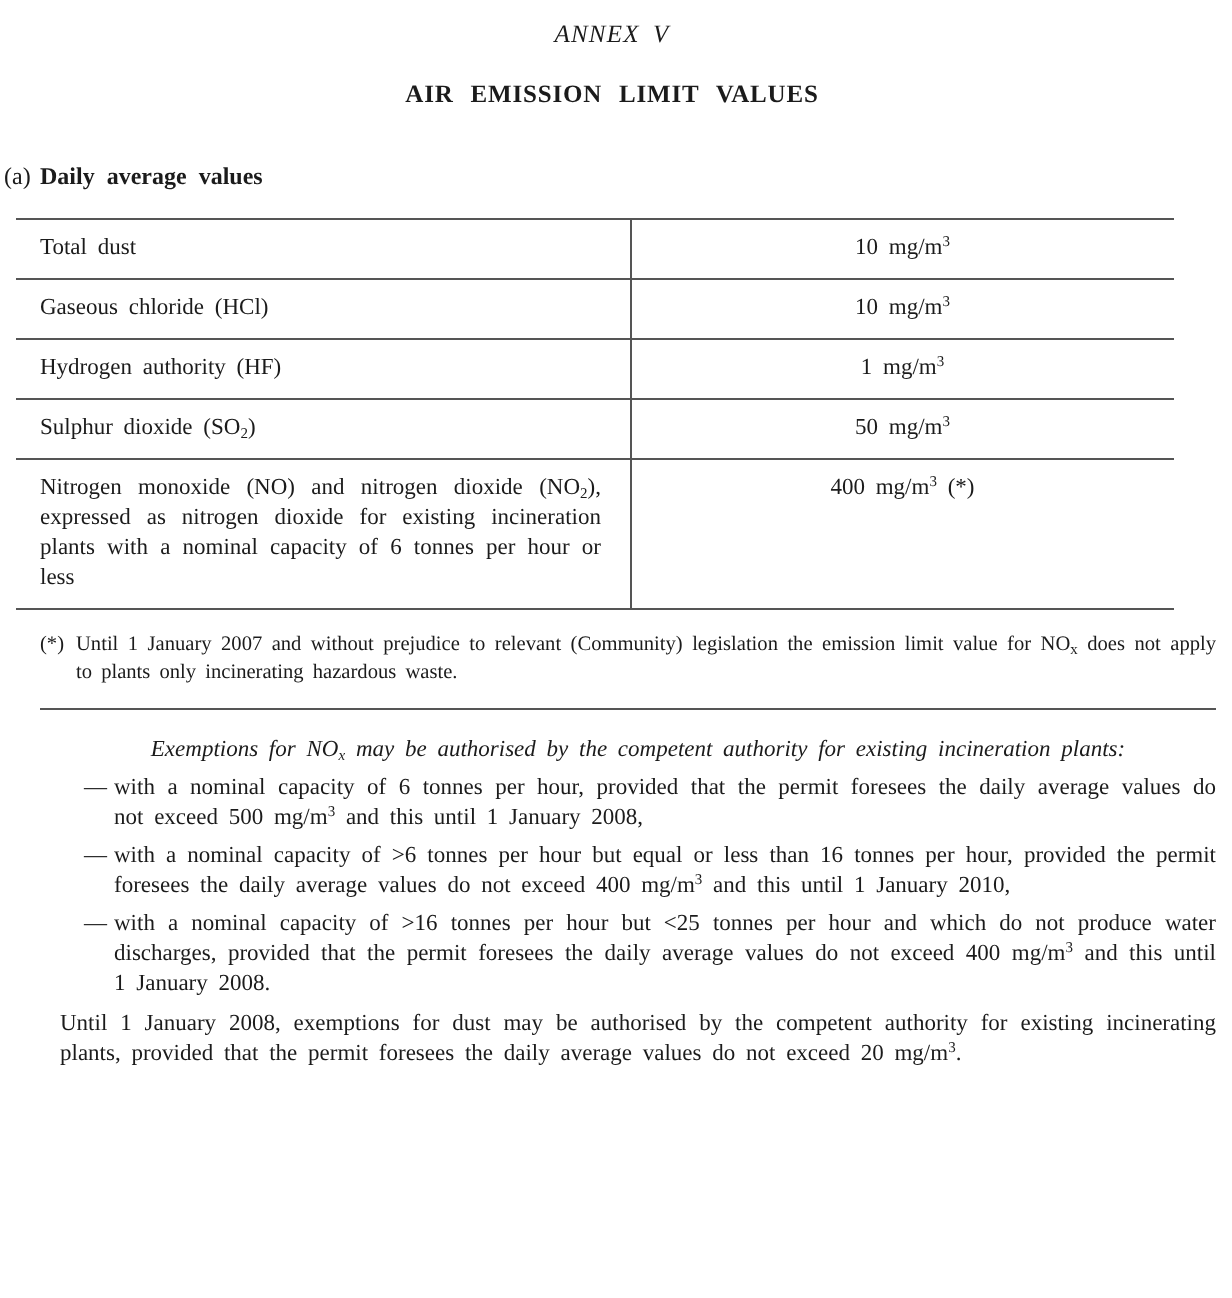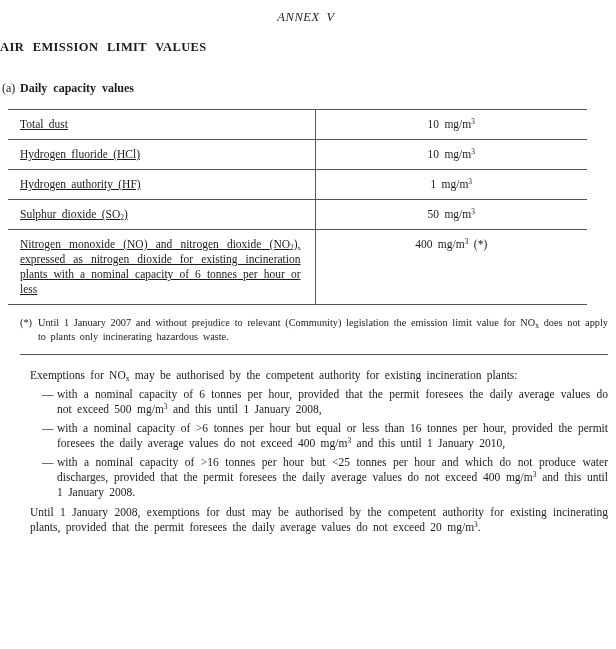--- a/index.html
+++ b/index.html
@@ -15,20 +15,21 @@
   .annex-title {
     margin-top: 10px;
     text-align: center;
     font-style: italic;
     font-size: 12.5px;
     letter-spacing: 0.6px;
     word-spacing: 3px;
   }
   .main-title {
     margin-top: 15px;
+    text-align: center;
     font-weight: bold;
     font-size: 12.5px;
     letter-spacing: 0.4px;
     word-spacing: 5px;
   }
   .section-heading {
     display: flex;
     margin: 26px 0 0 2px;
     font-size: 12px;
     line-height: 14px;
@@ -48,21 +49,20 @@
     vertical-align: top;
     font-size: 11.5px;
     line-height: 15px;
     word-spacing: 2.5px;
   }
   td.pollutant {
     width: 307px;
     border-right: 1px solid #555;
     padding: 7px 14px 7px 12px;
     text-align: justify;
-    text-decoration: underline;
   }
   td.value {
     width: 272px;
     padding: 7px 26px;
     text-align: center;
   }
   sub, sup { font-size: 7.5px; line-height: 0; }
   sub { vertical-align: -2px; }
   sup { vertical-align: 4px; }
 
@@ -86,21 +86,21 @@
   }
 
   .body-text {
     margin: 13px 0 0 30px;
     width: 578px;
     font-size: 11.5px;
     line-height: 15px;
     text-align: justify;
     word-spacing: 2.5px;
   }
-  .intro { text-align: left; }
+  .intro { text-align: center; font-style: italic; }
   .dash-item {
     display: flex;
     margin: 4px 0 0 42px;
     width: 566px;
     font-size: 11.5px;
     line-height: 15px;
     word-spacing: 2.5px;
   }
   .dash-item .dash { width: 15px; flex: none; }
   .dash-item .dash-text { flex: 1; text-align: justify; }
@@ -110,31 +110,31 @@
 <body>
 
 <div class="page">
 
   <div class="annex-title">ANNEX V</div>
 
   <div class="main-title">AIR EMISSION LIMIT VALUES</div>
 
   <div class="section-heading">
     <span class="marker">(a)</span>
-    <span class="label">Daily capacity values</span>
+    <span class="label">Daily average values</span>
   </div>
 
   <table class="limits">
     <tbody>
       <tr>
         <td class="pollutant">Total dust</td>
         <td class="value">10 mg/m<sup>3</sup></td>
       </tr>
       <tr>
-        <td class="pollutant">Hydrogen fluoride (HCl)</td>
+        <td class="pollutant">Gaseous chloride (HCl)</td>
         <td class="value">10 mg/m<sup>3</sup></td>
       </tr>
       <tr>
         <td class="pollutant">Hydrogen authority (HF)</td>
         <td class="value">1 mg/m<sup>3</sup></td>
       </tr>
       <tr>
         <td class="pollutant">Sulphur dioxide (SO<sub>2</sub>)</td>
         <td class="value">50 mg/m<sup>3</sup></td>
       </tr>

